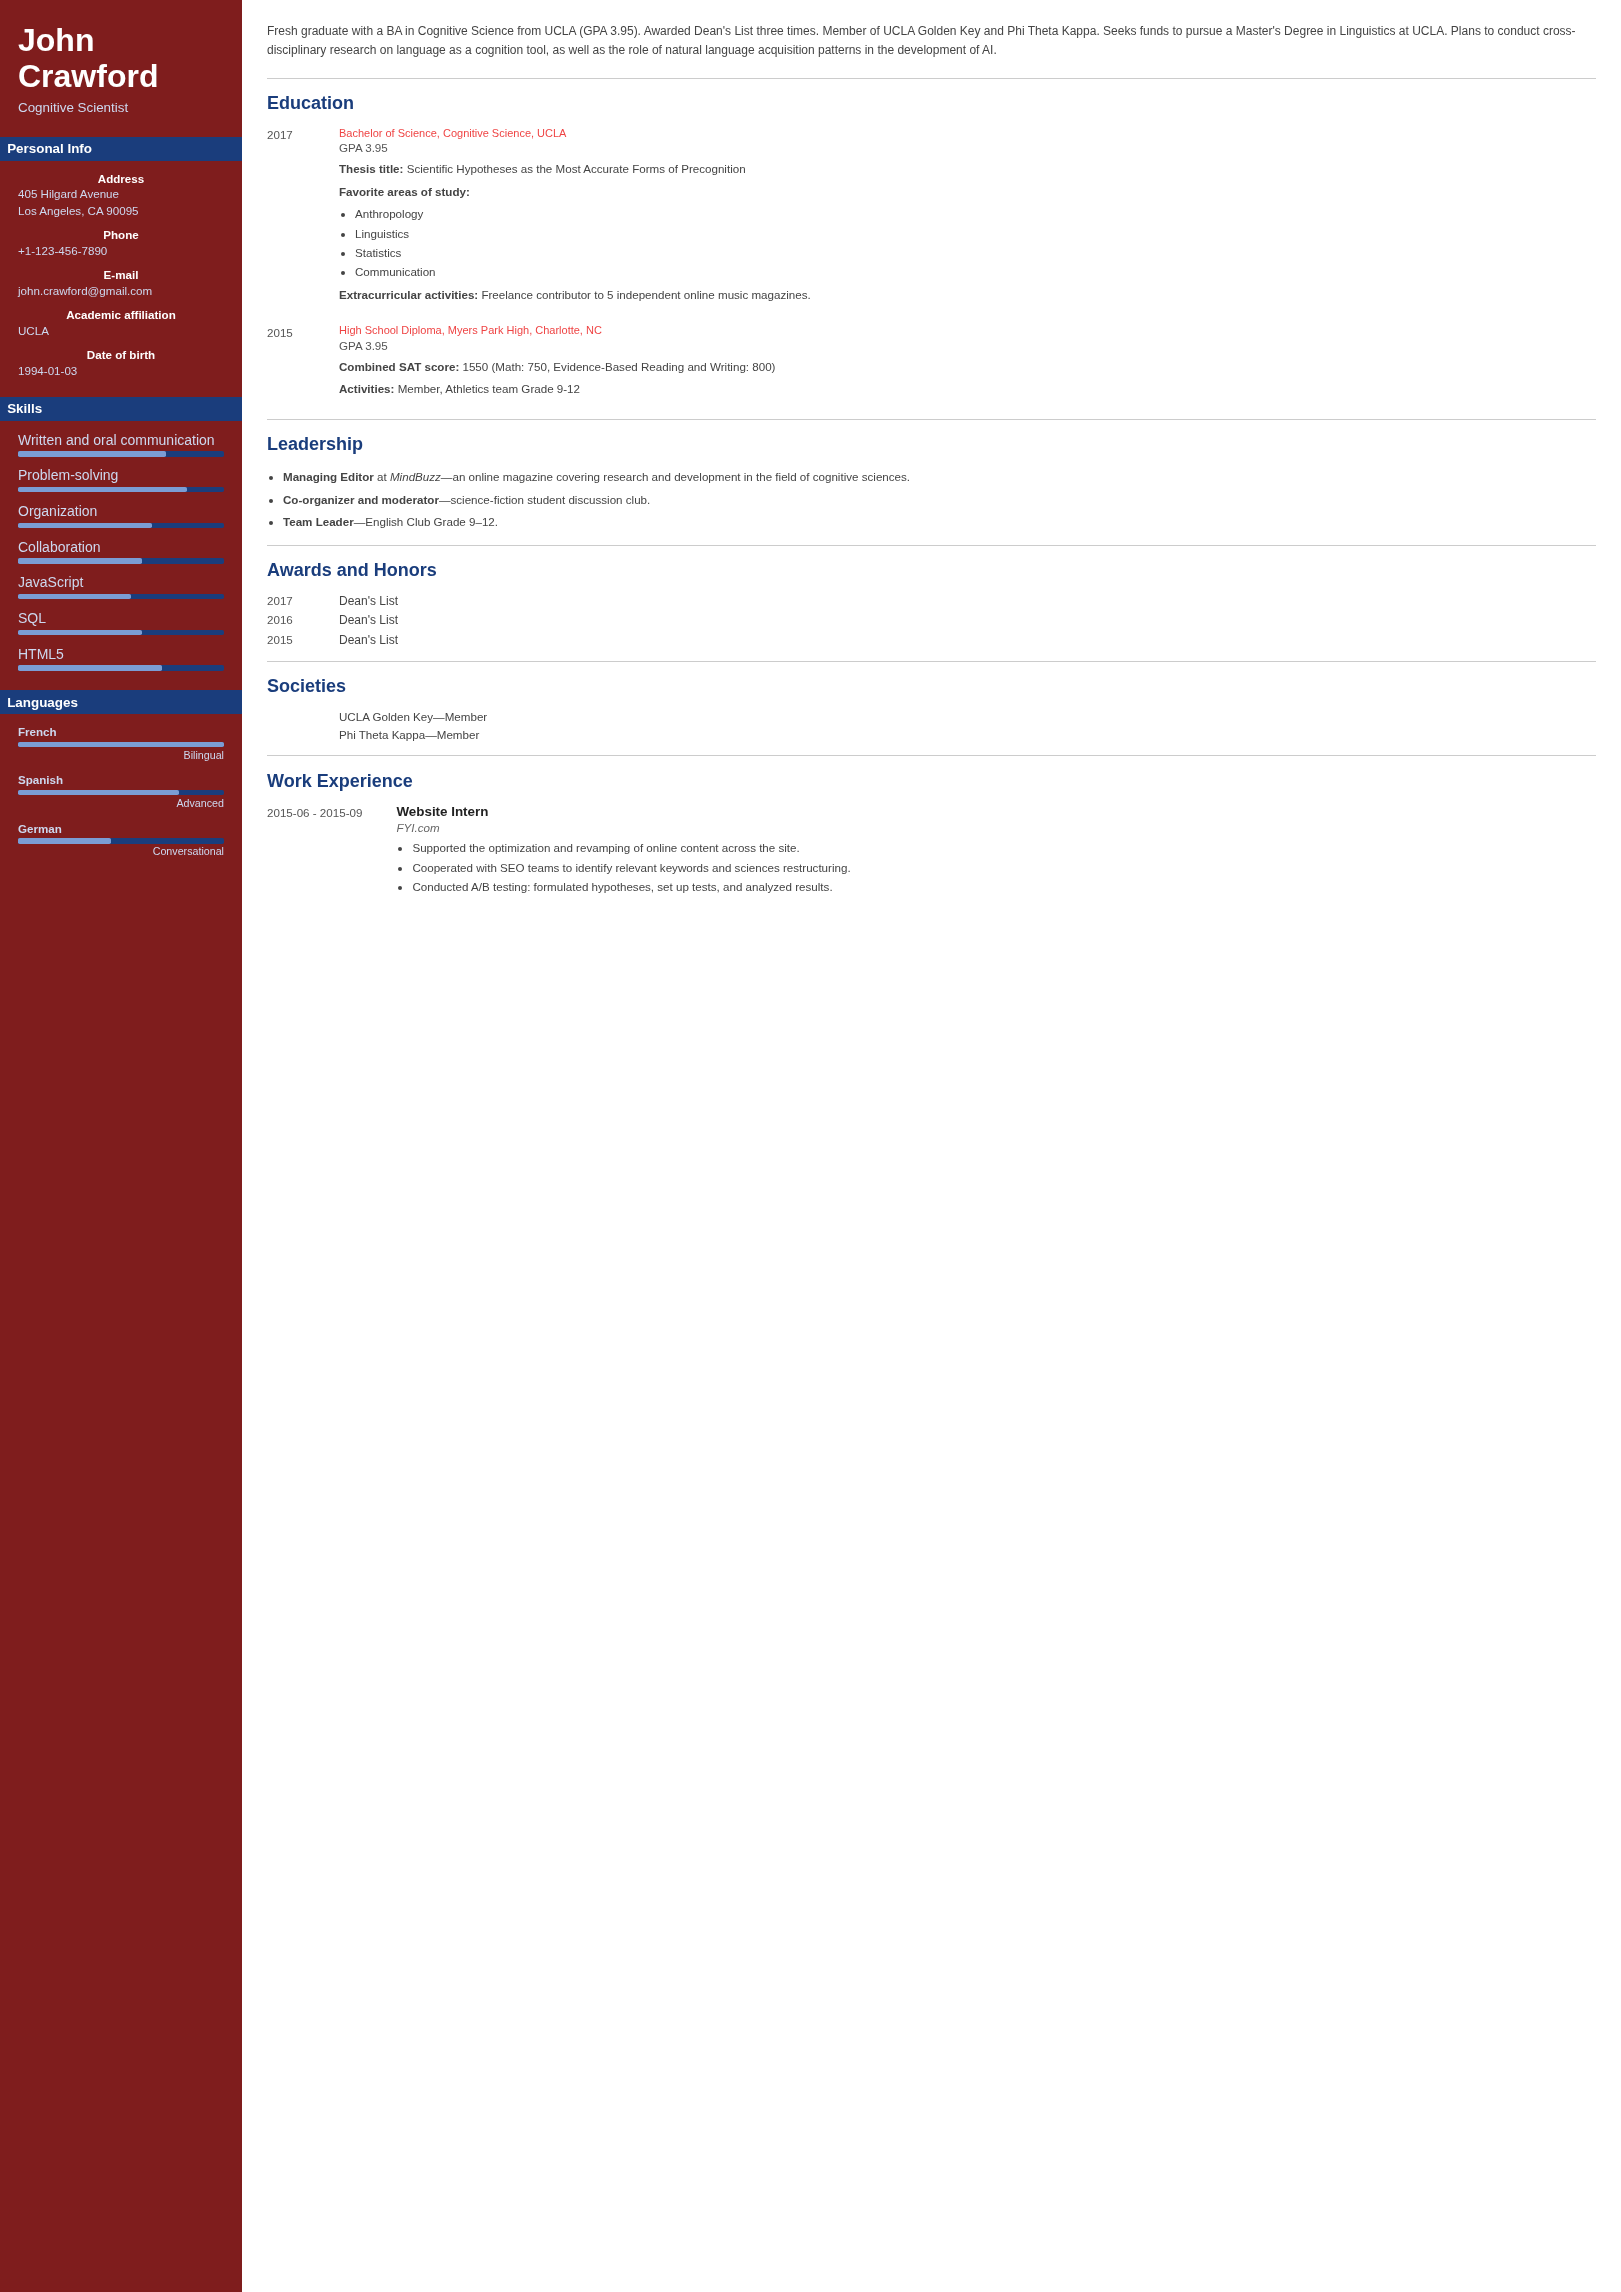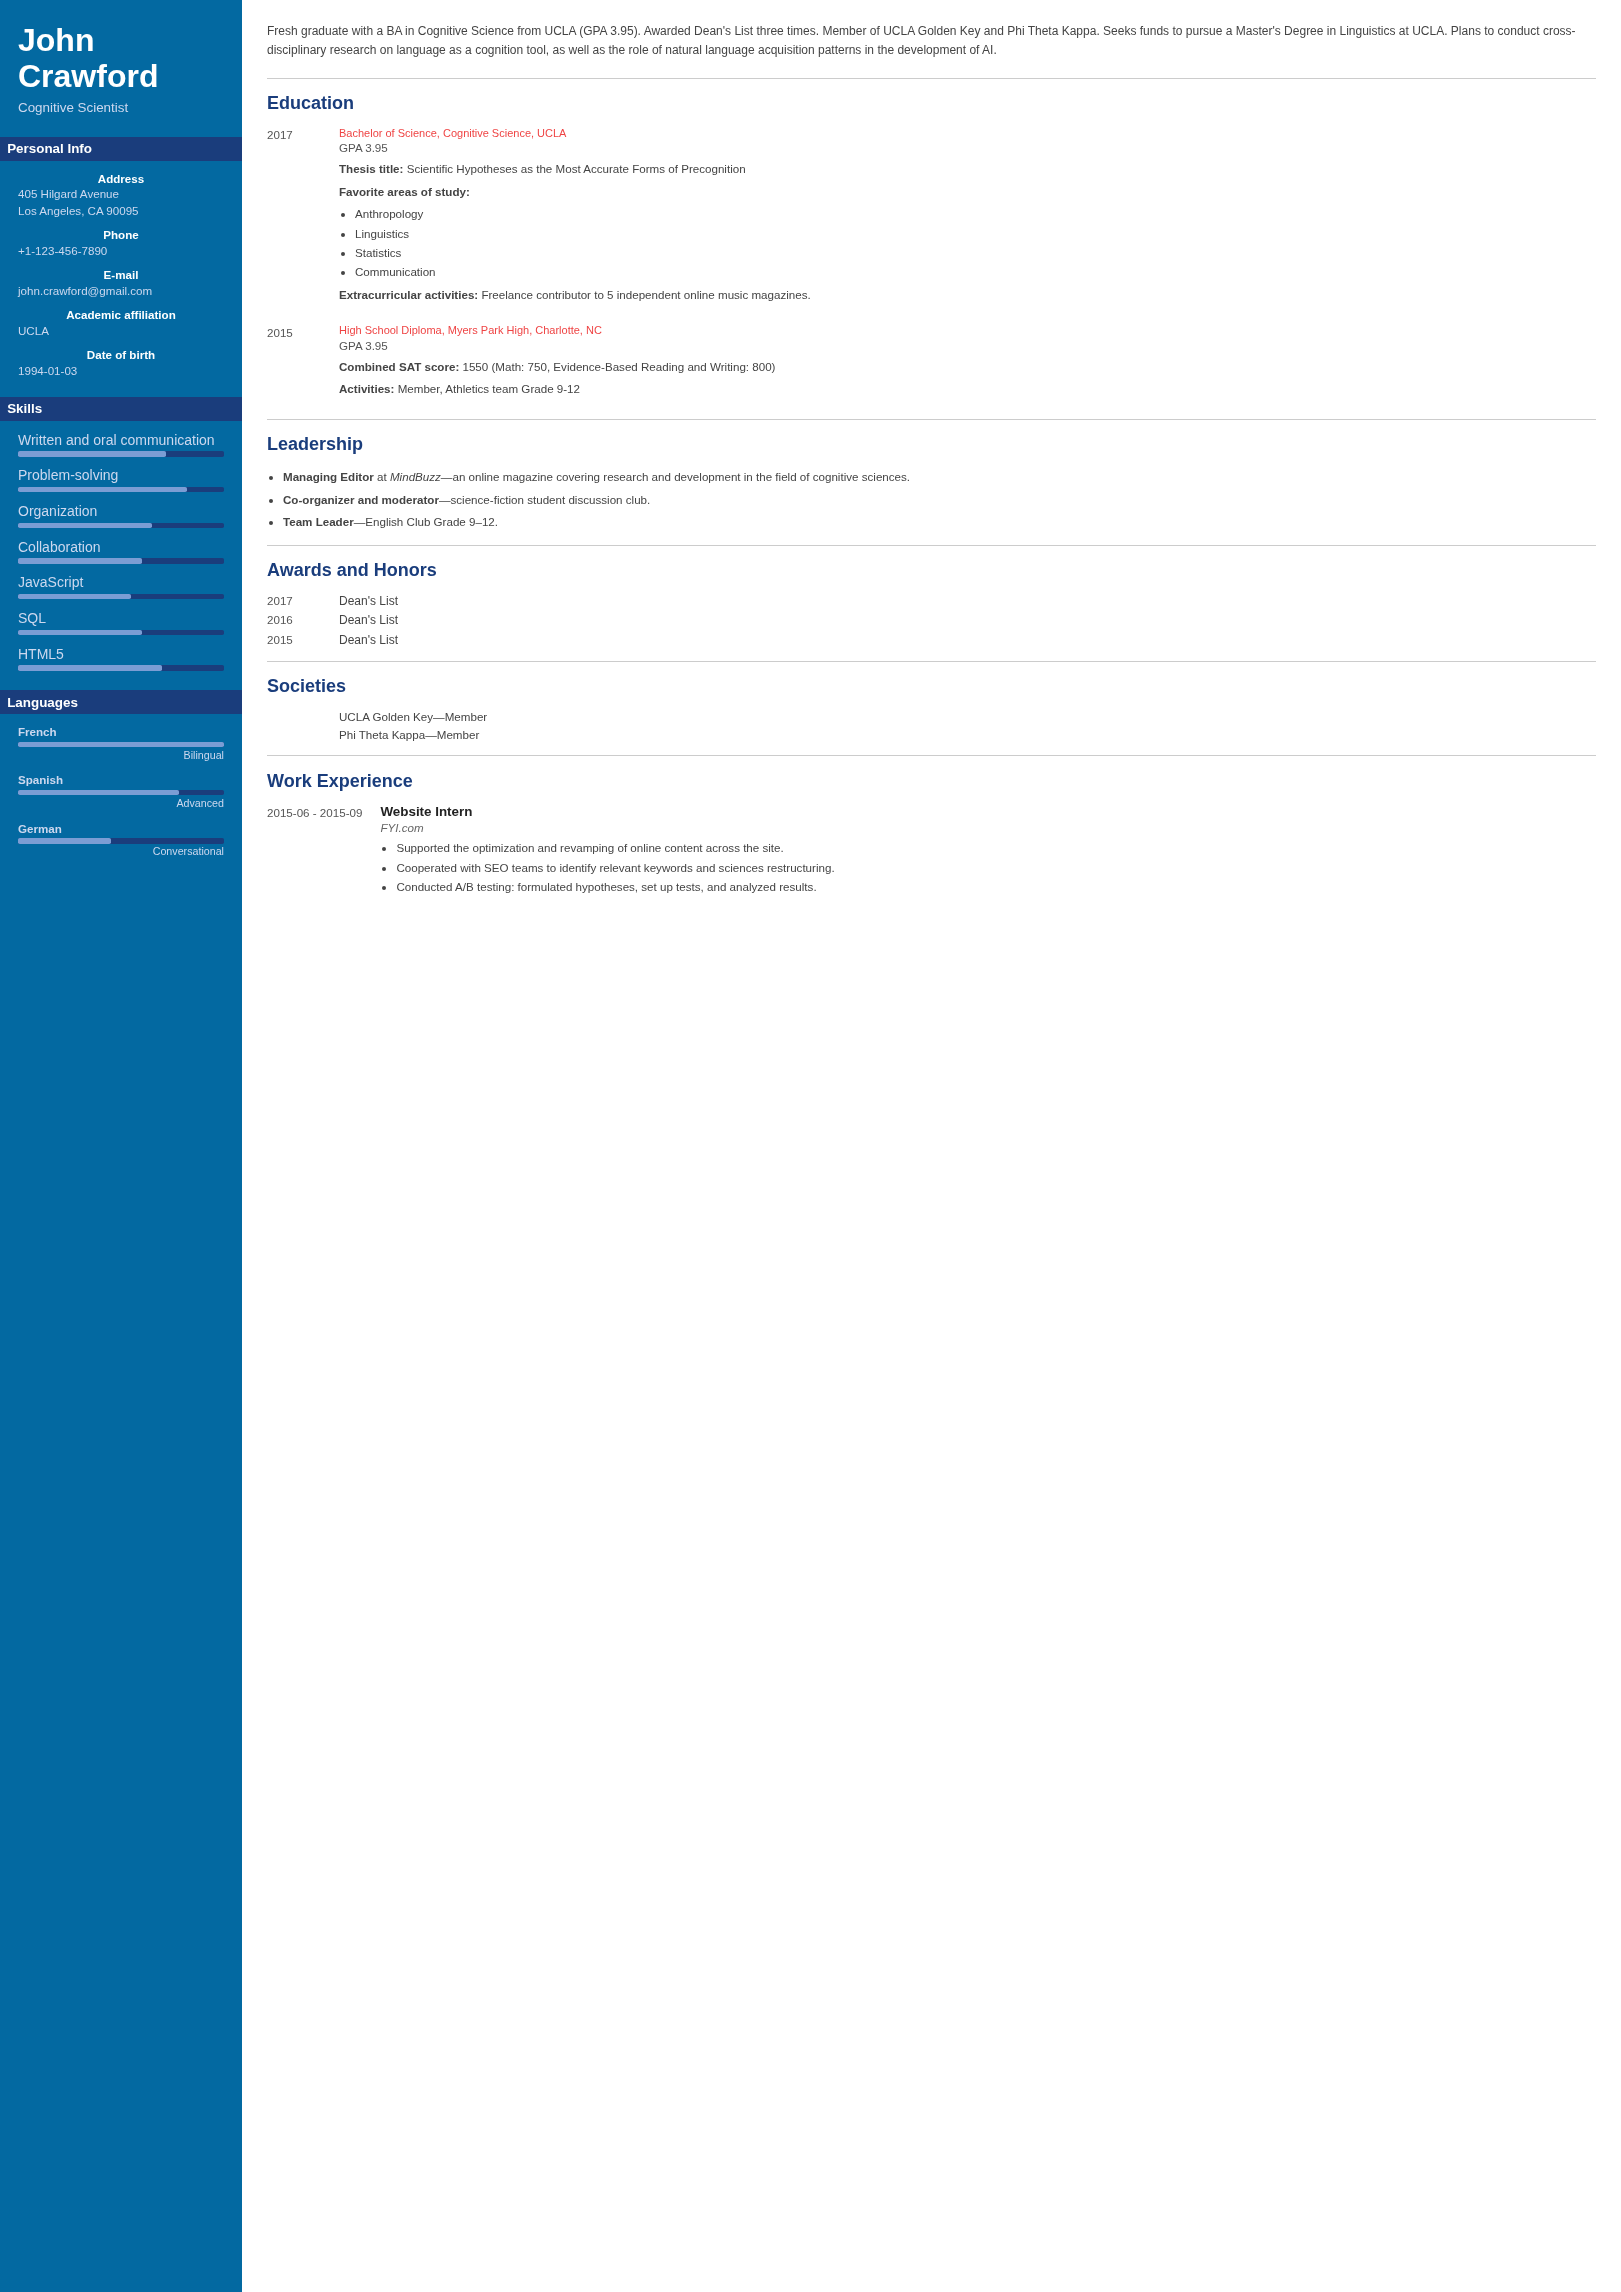--- a/index.html
+++ b/index.html
@@ -9,21 +9,21 @@
       color: #333;
       background: #fff;
       display: flex;
       min-height: 100vh;
     }
 
     
     .sidebar {
       width: 242px;
       min-width: 242px;
-      background-color: #0369a1;
+      background-color: #7f1d1d;
       color: #fff;
       padding: 21.5px 18px;
       display: flex;
       flex-direction: column;
     }
 
     .sidebar-name {
       font-size: 32px;
       font-weight: bold;
       color: #fff;
@@ -249,21 +249,21 @@
     }
 
     .society-name {
       font-size: 11.6px;
       color: #444;
     }
 
     
     .work-entry {
       display: flex;
-      gap: 18px;
+      gap: 34px;
       margin-bottom: 16px;
     }
 
     .work-dates {
       font-size: 11.6px;
       color: #555;
       min-width: 72px;
       padding-top: 1.8px;
     }
 

